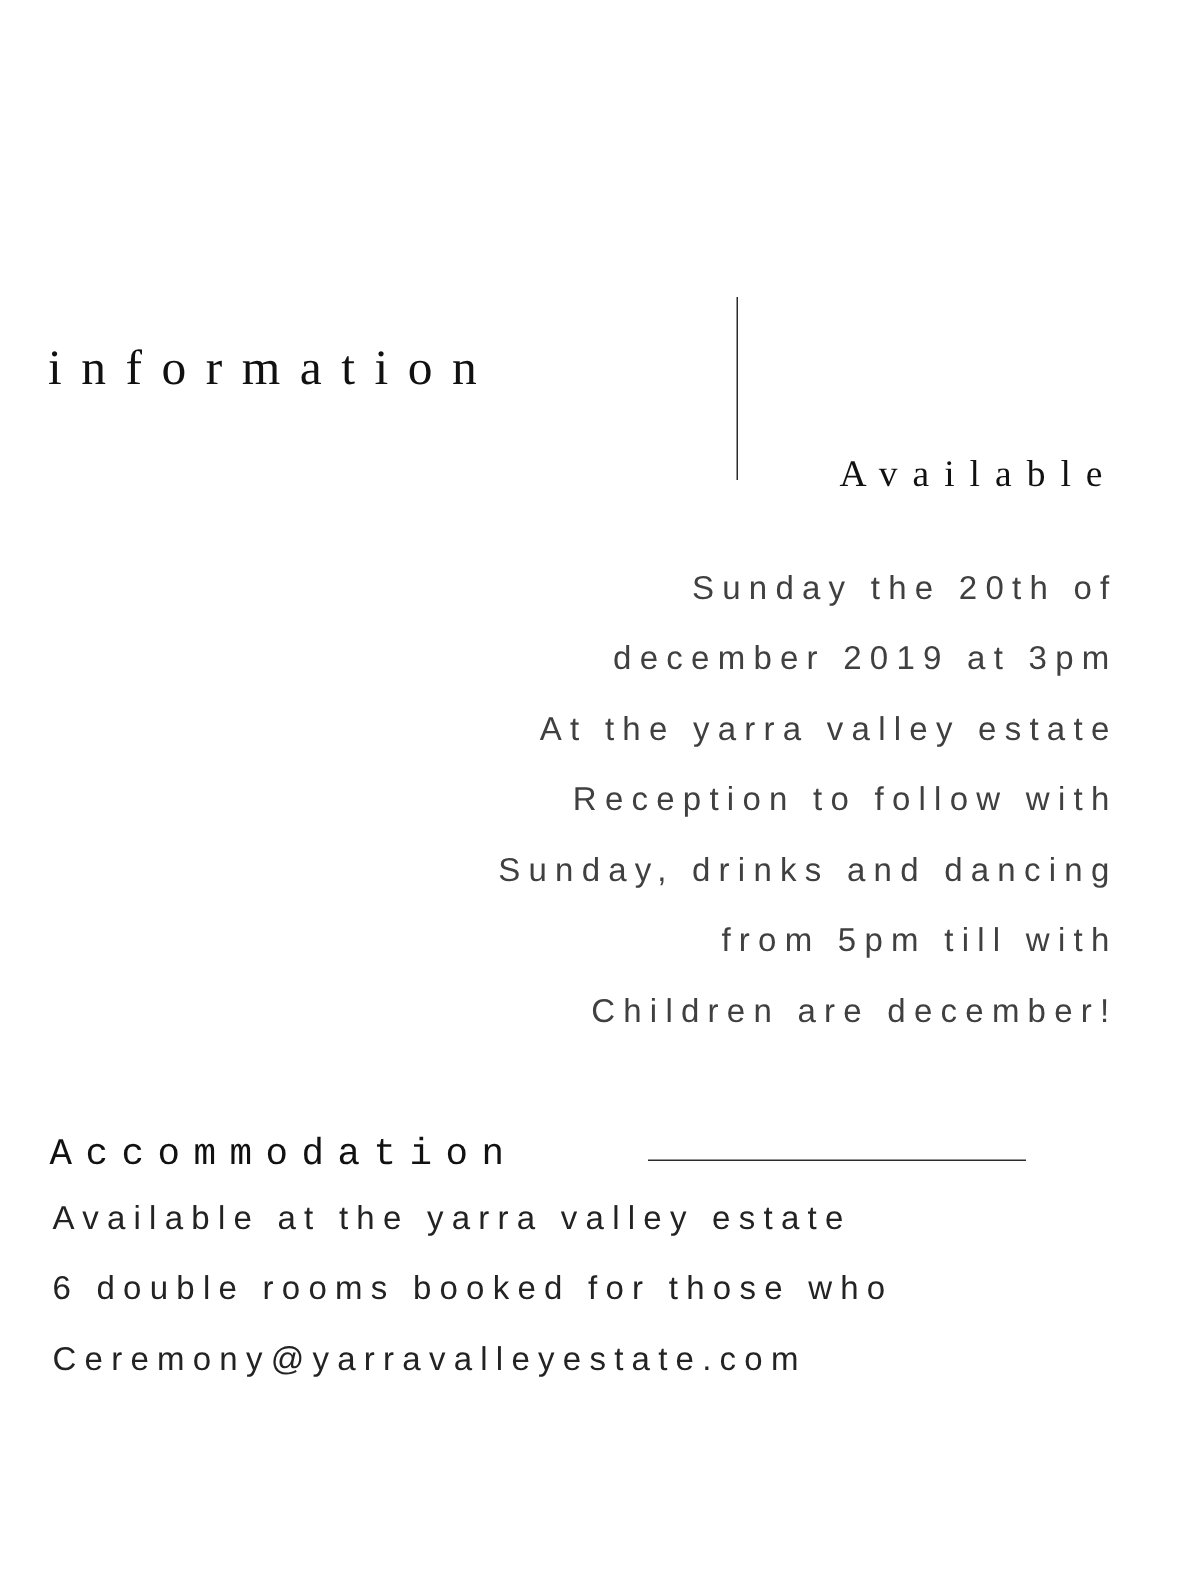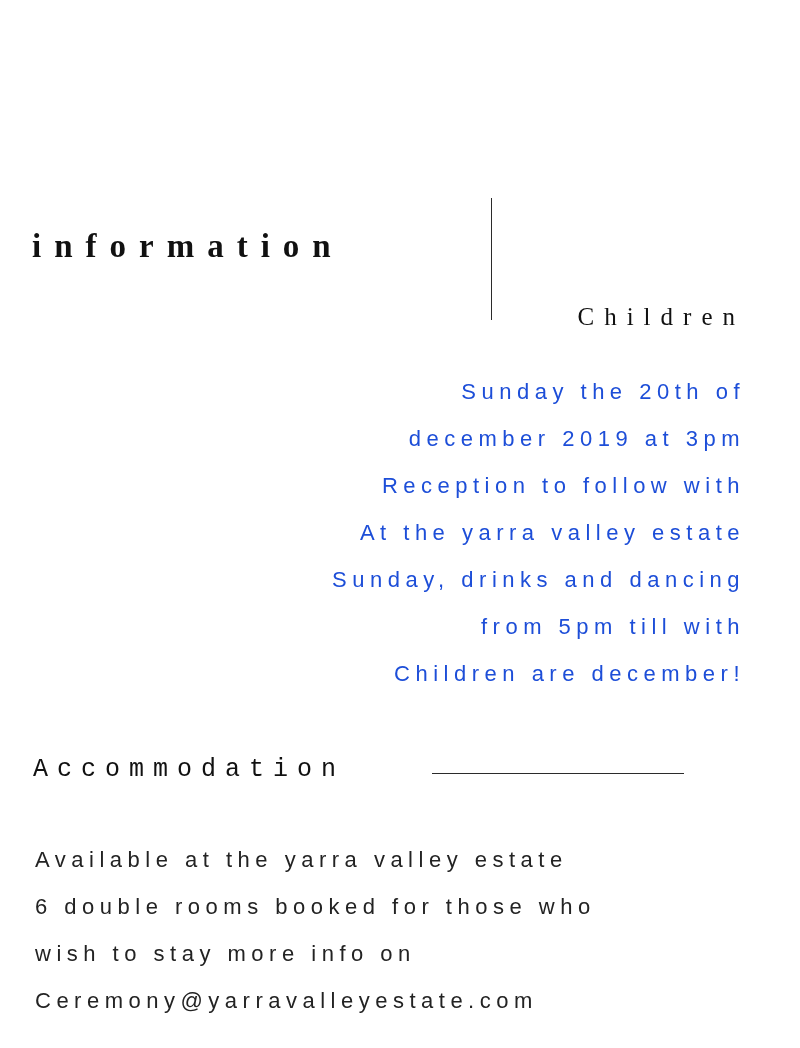--- a/index.html
+++ b/index.html
@@ -21,21 +21,21 @@
     inset: 0;
   }
 
   
   .title-information {
     position: absolute;
     left: 32px;
     top: 228px;
     font-family: "Liberation Serif", serif;
     font-size: 33px;
-    font-weight: 700;
+    font-weight: 400;
     letter-spacing: 13px;
     color: #111111;
     white-space: nowrap;
   }
 
   
   .vertical-rule {
     position: absolute;
     left: 491px;
     top: 198px;
@@ -62,21 +62,21 @@
     right: 55px;
     top: 368px;
     width: 520px;
     text-align: right;
   }
   .ceremony-line {
     font-family: "Liberation Sans", sans-serif;
     font-size: 22px;
     letter-spacing: 5.5px;
     line-height: 47px;
-    color: #1d4ed8;
+    color: #404040;
     white-space: nowrap;
   }
 
   
   .heading-accommodation {
     position: absolute;
     left: 33px;
     top: 755px;
     font-family: Liberation Mono, monospace;
     font-size: 25px;
@@ -90,21 +90,21 @@
     top: 773px;
     width: 252px;
     height: 1px;
     background: #2b2b2b;
   }
 
   
   .accommodation-block {
     position: absolute;
     left: 35px;
-    top: 836px;
+    top: 788px;
     width: 720px;
     text-align: left;
   }
   .accommodation-line {
     font-family: "Liberation Sans", sans-serif;
     font-size: 22px;
     letter-spacing: 5.5px;
     line-height: 47px;
     color: #232323;
     white-space: nowrap;
@@ -112,36 +112,35 @@
 </style>
 </head>
 <body>
 
 <div class="page">
 
   <div class="title-information">information</div>
 
   <div class="vertical-rule"></div>
 
-  <div class="heading-ceremony">Children</div>
+  <div class="heading-ceremony">Available</div>
 
   <div class="ceremony-block">
     <div class="ceremony-line">Sunday the 20th of</div>
     <div class="ceremony-line">december 2019 at 3pm</div>
+    <div class="ceremony-line">At the yarra valley estate</div>
     <div class="ceremony-line">Reception to follow with</div>
-    <div class="ceremony-line">At the yarra valley estate</div>
     <div class="ceremony-line">Sunday, drinks and dancing</div>
     <div class="ceremony-line">from 5pm till with</div>
     <div class="ceremony-line">Children are december!</div>
   </div>
 
   <div class="heading-accommodation">Accommodation</div>
 
   <div class="horizontal-rule"></div>
 
   <div class="accommodation-block">
     <div class="accommodation-line">Available at the yarra valley estate</div>
     <div class="accommodation-line">6 double rooms booked for those who</div>
-    <div class="accommodation-line">wish to stay more info on</div>
     <div class="accommodation-line">Ceremony@yarravalleyestate.com</div>
   </div>
 
 </div>
 
 </body></html>

